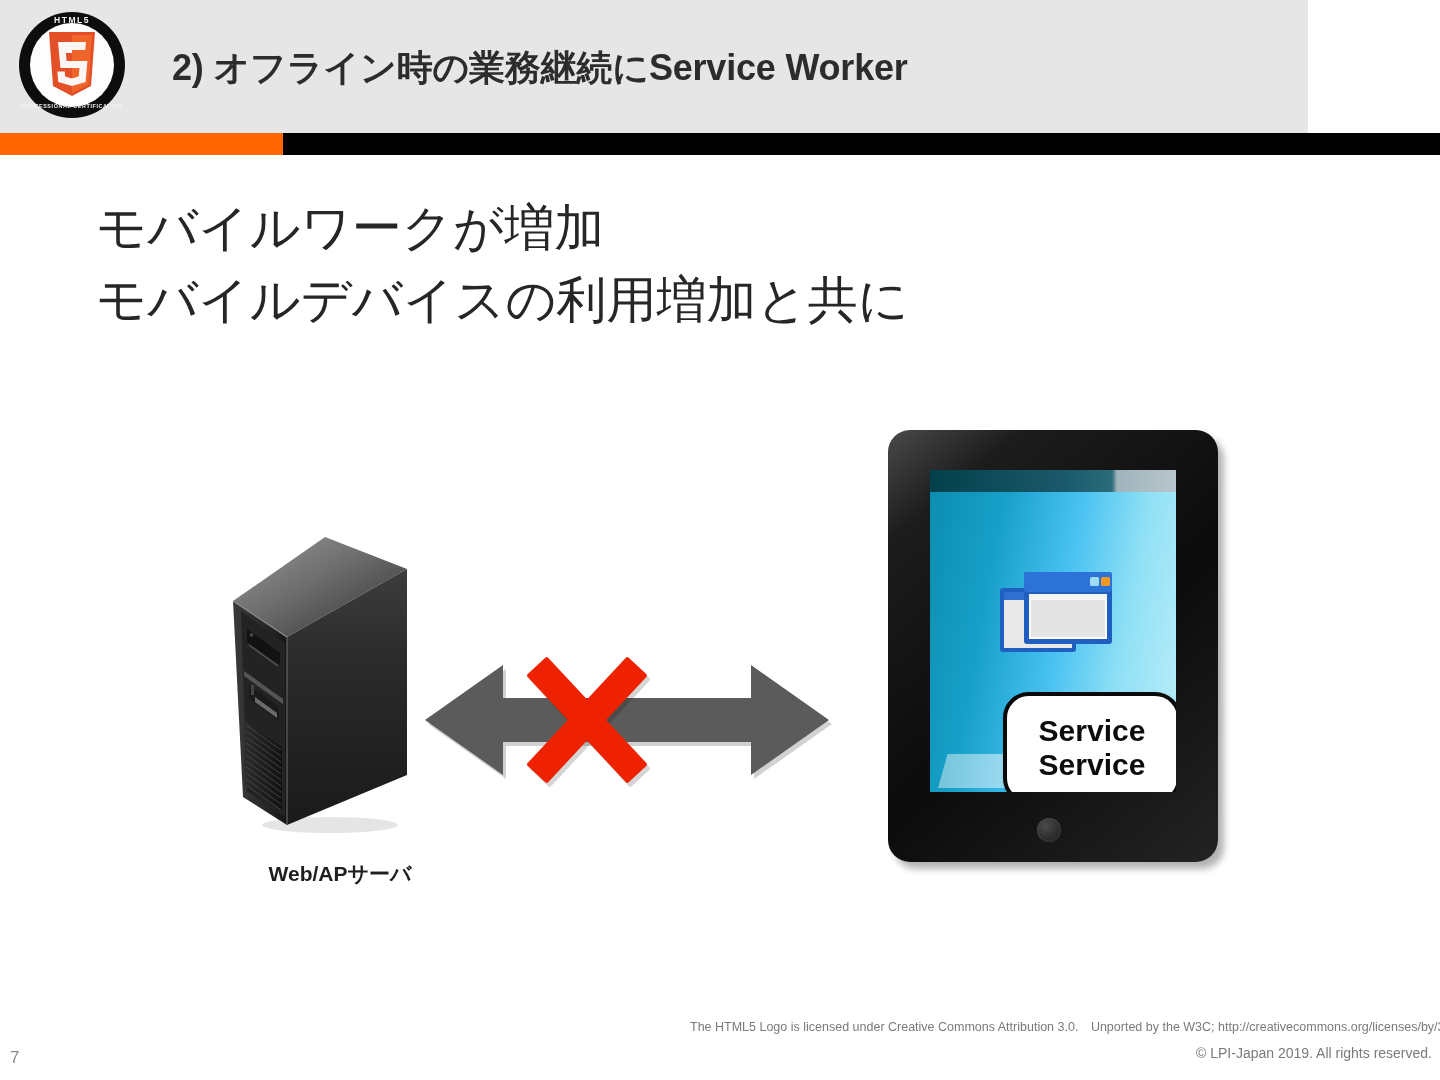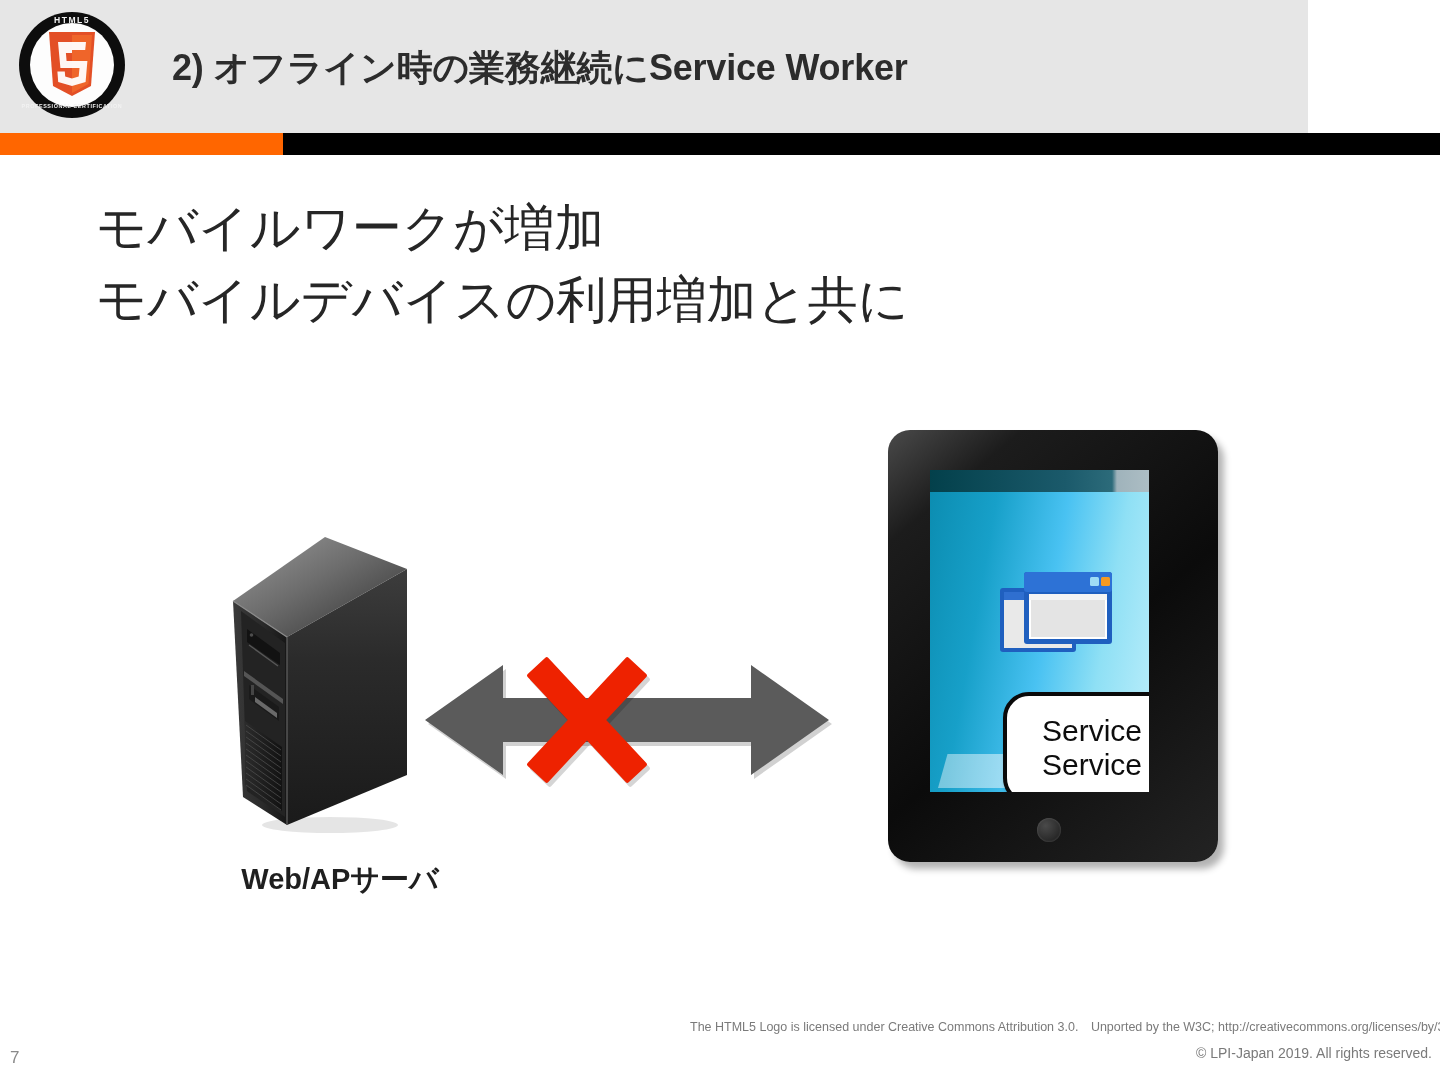--- a/index.html
+++ b/index.html
@@ -115,21 +115,21 @@
     position: absolute;
     left: 225px; top: 525px;
     width: 200px; height: 310px;
   }
   #server-label {
     position: absolute;
     left: 120px;
     top: 860px;
     width: 440px;
     text-align: center;
-    font-size: 29px;
+    font-size: 21px;
     font-weight: bold;
     color: #1f1f1f;
     white-space: nowrap;
   }
 
   
   #link-arrow {
     position: absolute;
     left: 425px; top: 640px;
     width: 410px; height: 160px;
@@ -145,24 +145,25 @@
     position: absolute;
     left: 0; top: 0;
     width: 330px; height: 432px;
     border-radius: 22px;
     background: linear-gradient(140deg, #4a4a4a 0%, #1c1c1c 16%, #0b0b0b 55%, #232323 100%);
     box-shadow: 6px 7px 7px rgba(0,0,0,0.30);
   }
   #tablet-screen {
     position: absolute;
     left: 42px; top: 40px;
-    width: 219px; height: 322px;
+    width: 246px; height: 322px;
     background:
       linear-gradient(100deg, #0b8cb0 0%, #17a0c9 26%, #49c2f2 52%, #8fe0f5 74%, #bfeffb 100%);
     overflow: hidden;
+    font-weight: bold;
   }
   #screen-topbar {
     position: absolute;
     left: 0; top: 0;
     width: 246px; height: 22px;
     background: linear-gradient(90deg, #03404b 0%, #1b5a6b 55%, #2c6b7a 74%, #9fb3bb 76%, #b8c6cc 100%);
   }
   #screen-bottomglare {
     position: absolute;
     left: 8px; bottom: 4px;

